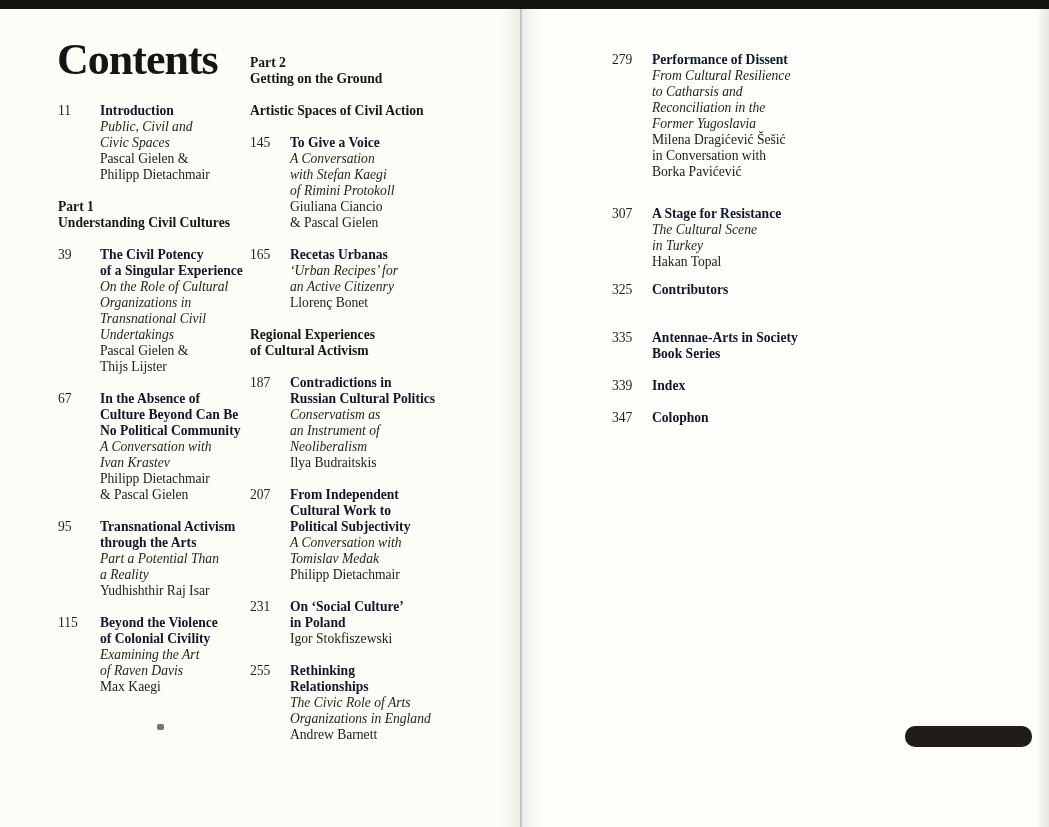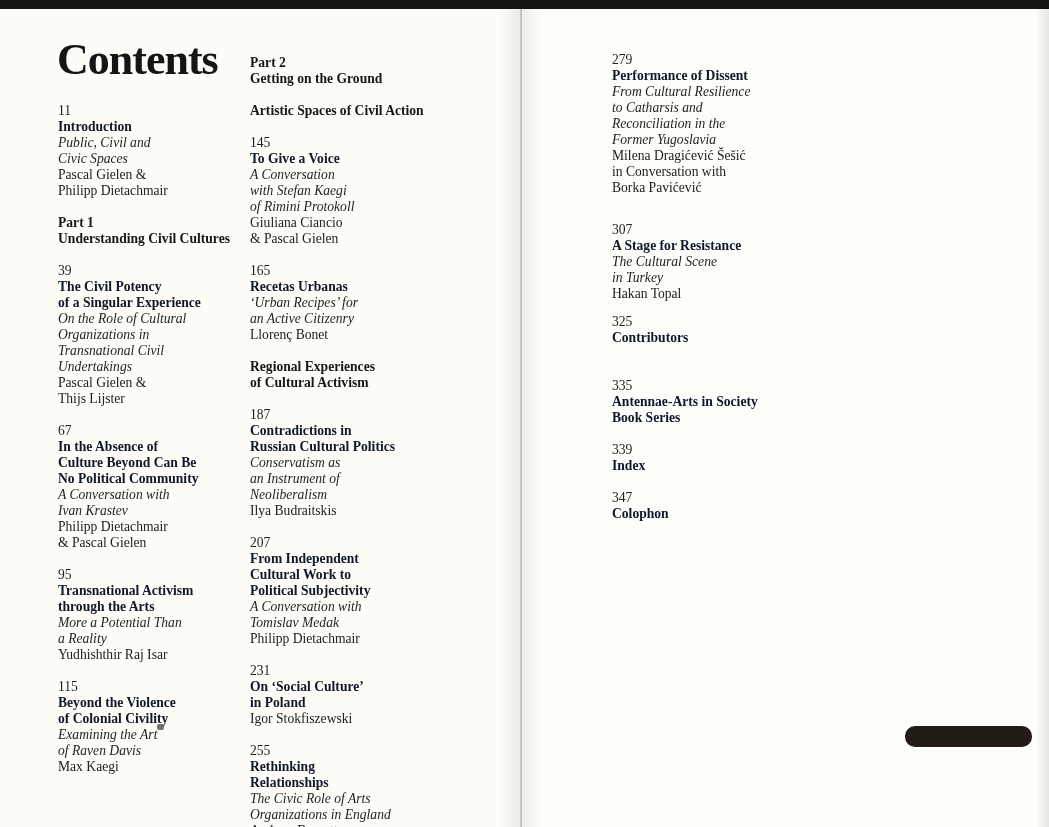--- a/index.html
+++ b/index.html
@@ -23,21 +23,21 @@
     position:absolute;left:57px;top:38px;margin:0;
     font-size:44px;font-weight:bold;letter-spacing:-1px;line-height:1;color:#151515;
     white-space:pre;
   }
 
   .col{position:absolute;}
   .col1{left:58px;top:103px;width:200px;}
   .col2{left:250px;top:55px;width:215px;}
   .col3{left:612px;top:52px;width:220px;}
 
-  .entry{display:flex;margin-bottom:16px;flex-direction:column;}
+  .entry{display:flex;margin-bottom:16px;}
   .num{flex:none;width:42px;white-space:pre;font-size:13.6px;line-height:16px;}
   .col2 .num,.col3 .num{width:40px;}
   .body{flex:1;}
   .t{font-weight:bold;color:#0f172a;}
   .s{font-style:italic;color:#242424;}
   .a{color:#202020;}
   .t,.s,.a,.section{white-space:pre;font-size:13.6px;line-height:16px;}
   .section{font-weight:bold;color:#161616;margin-bottom:16px;}
   .mb26{margin-bottom:26px;}
   .mb12{margin-bottom:12px;}
@@ -100,21 +100,21 @@
         <div class="a">Philipp Dietachmair
 &amp; Pascal Gielen</div>
       </div>
     </div>
 
     <div class="entry">
       <div class="num">95</div>
       <div class="body">
         <div class="t">Transnational Activism
 through the Arts</div>
-        <div class="s">More a Potential Than
+        <div class="s">Part a Potential Than
 a Reality</div>
         <div class="a">Yudhishthir Raj Isar</div>
       </div>
     </div>
 
     <div class="entry">
       <div class="num">115</div>
       <div class="body">
         <div class="t">Beyond the Violence
 of Colonial Civility</div>

